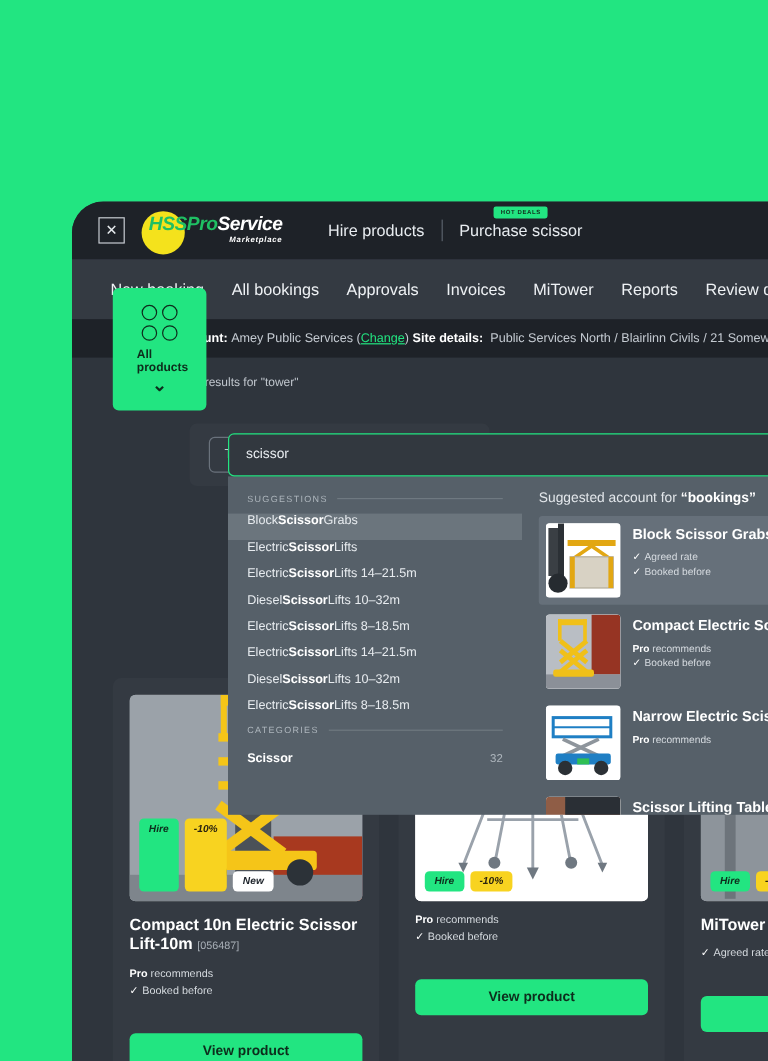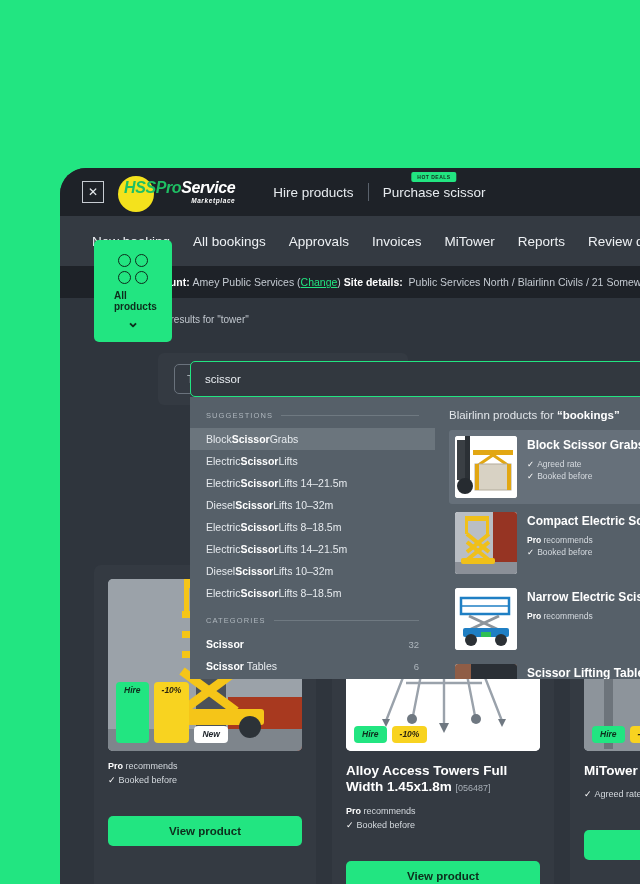--- a/index.html
+++ b/index.html
@@ -209,21 +209,21 @@
     text-align: right;
   }
   .sect-head span {
     font-size: 7.5px; letter-spacing: 1.1px;
     color: #aeb6bd; text-transform: uppercase;
     white-space: nowrap;
   }
   .sect-head i { flex: 1; height: 1px; background: #6f7981; display: block; }
   .sug-item {
     height: 22px;
-    display: flex; align-items: center;
+    display: flex; align-items: flex-start;
     padding: 0 16px;
     font-size: 10.5px; color: #e7ebef;
     cursor: pointer;
     white-space: nowrap;
   }
   .sug-item.active { background: #6b757d; }
   .sug-item b { font-weight: bold; color: #ffffff; }
   .cat-item {
     height: 22px;
     display: flex; align-items: center; justify-content: space-between;
@@ -407,20 +407,24 @@
           <rect x="60" y="130" width="96" height="16" rx="3" fill="#f5c518"></rect>
           <circle cx="142" cy="148" r="11" fill="#2c3238"></circle>
           <circle cx="72" cy="148" r="9" fill="#2c3238"></circle>
         </svg>
         <div class="badges">
           <span class="badge hire">Hire</span>
           <span class="badge disc">-10%</span>
           <span class="badge new">New</span>
         </div>
       </div>
+      <div class="pcard-title">
+        <span>Compact 10n Electric Scissor Lift-10m</span>
+        <span class="pcard-sku">[056487]</span>
+      </div>
       <div class="pcard-meta">
         <div><b>Pro</b><span> recommends</span></div>
         <div><span class="tick">✓</span><span>Booked before</span></div>
       </div>
       <div class="view-btn">View product</div>
     </div>
 
     <div class="pcard">
       <div class="pcard-img" style="background:#ffffff">
         <svg width="100%" height="100%" viewBox="0 0 194 172" preserveAspectRatio="none">
@@ -440,24 +444,20 @@
             <path d="M93 144 l10 0 l-5 10 z"></path>
             <path d="M36 140 l8 0 l-4 8 z"></path>
             <path d="M152 140 l8 0 l-4 8 z"></path>
           </g>
         </svg>
         <div class="badges">
           <span class="badge hire">Hire</span>
           <span class="badge disc">-10%</span>
         </div>
       </div>
-      <div class="pcard-title">
-        <span>Alloy Access Towers Full Width 1.45x1.8m</span>
-        <span class="pcard-sku">[056487]</span>
-      </div>
       <div class="pcard-meta">
         <div><b>Pro</b><span> recommends</span></div>
         <div><span class="tick">✓</span><span>Booked before</span></div>
       </div>
       <div class="view-btn">View product</div>
     </div>
 
     <div class="pcard">
       <div class="pcard-img">
         <svg width="100%" height="100%" viewBox="0 0 194 172" preserveAspectRatio="none">
@@ -528,38 +528,34 @@
           <span>Diesel </span>
           <b>Scissor</b>
           <span> Lifts 10–32m</span>
         </div>
       <div class="sug-item">
           <span>Electric </span>
           <b>Scissor</b>
           <span> Lifts 8–18.5m</span>
         </div>
 
-      <div class="sect-head" style="margin-top:12px">
+      <div class="sect-head" style="margin-top:0">
         <span>CATEGORIES</span>
           <i></i>
       </div>
 
       <div class="cat-item">
         <span class="cname"><b>Scissor</b><span></span></span>
         <span class="ccount">32</span>
       </div>
-      <div class="cat-item">
-        <span class="cname"><b>Scissor</b><span> Tables</span></span>
-        <span class="ccount">6</span>
-      </div>
     </div>
 
     <div id="suggested-col">
       <div class="sp-title">
-        <span>Blairlinn products for </span><b>“bookings”</b>
+        <span>Suggested account for </span><b>“bookings”</b>
       </div>
 
       <div class="sp-card active">
         <div class="sp-thumb">
           <svg width="62" height="62" viewBox="0 0 62 62">
             <rect width="62" height="62" fill="#ffffff"></rect>
             <rect x="2" y="4" width="13" height="40" fill="#3a3f44"></rect>
             <rect x="10" y="0" width="5" height="50" fill="#2b3035"></rect>
             <circle cx="10" cy="50" r="8" fill="#262b30"></circle>
             <rect x="18" y="14" width="40" height="5" fill="#e2a713"></rect>

